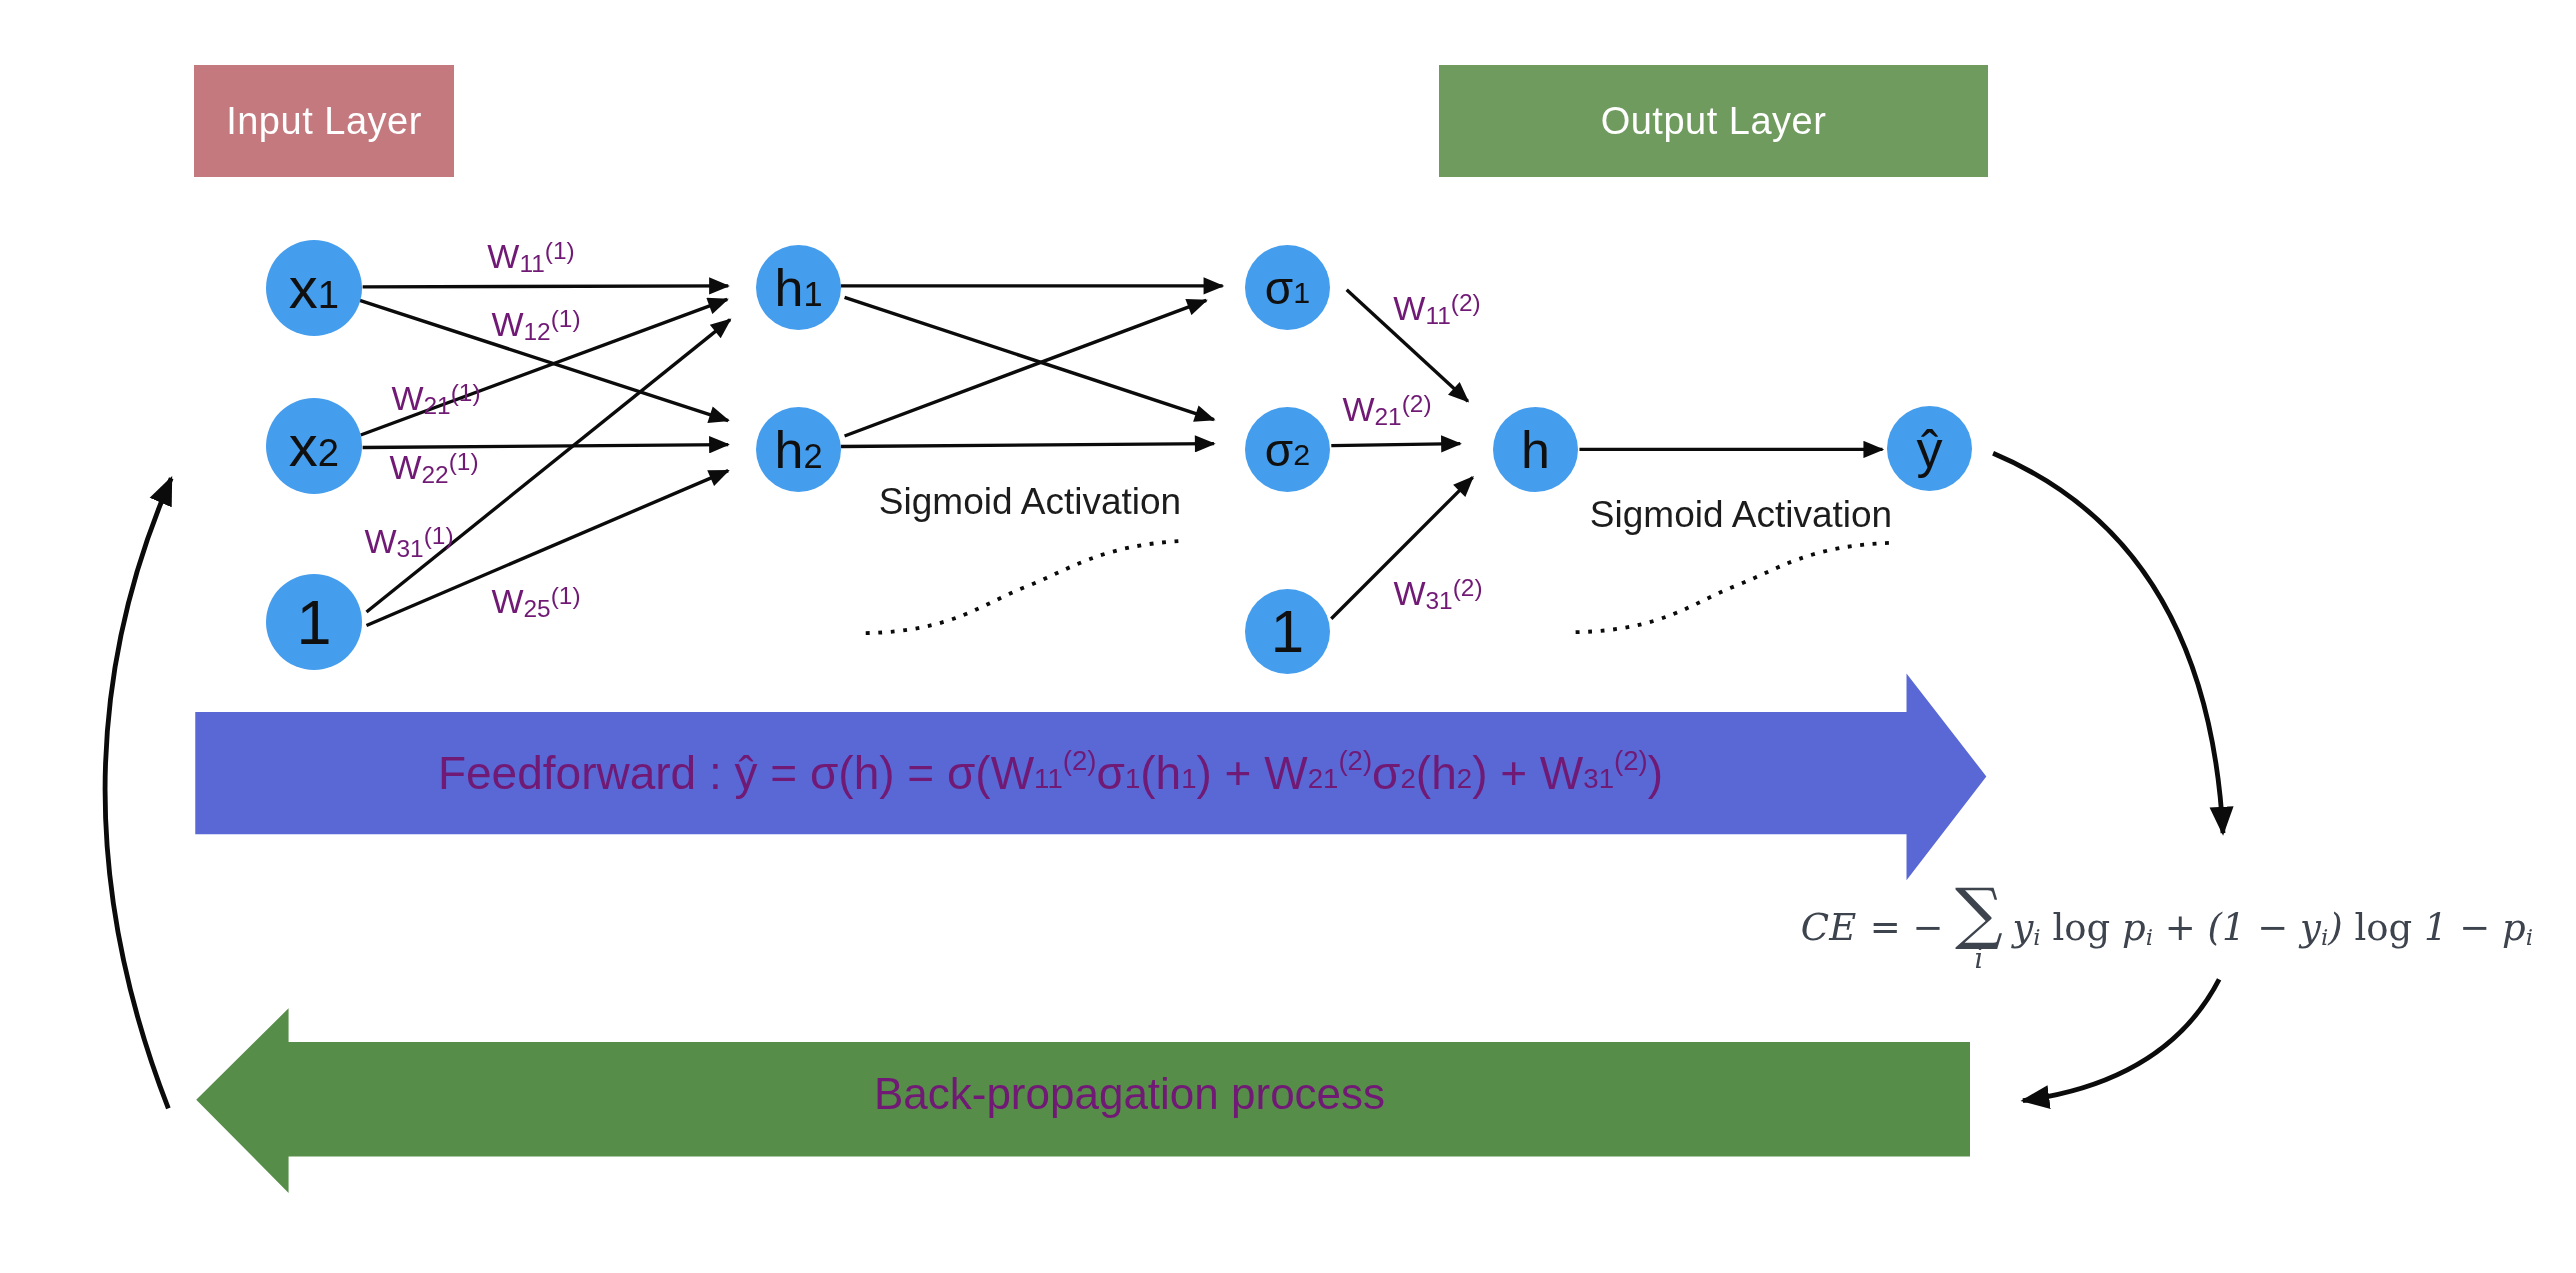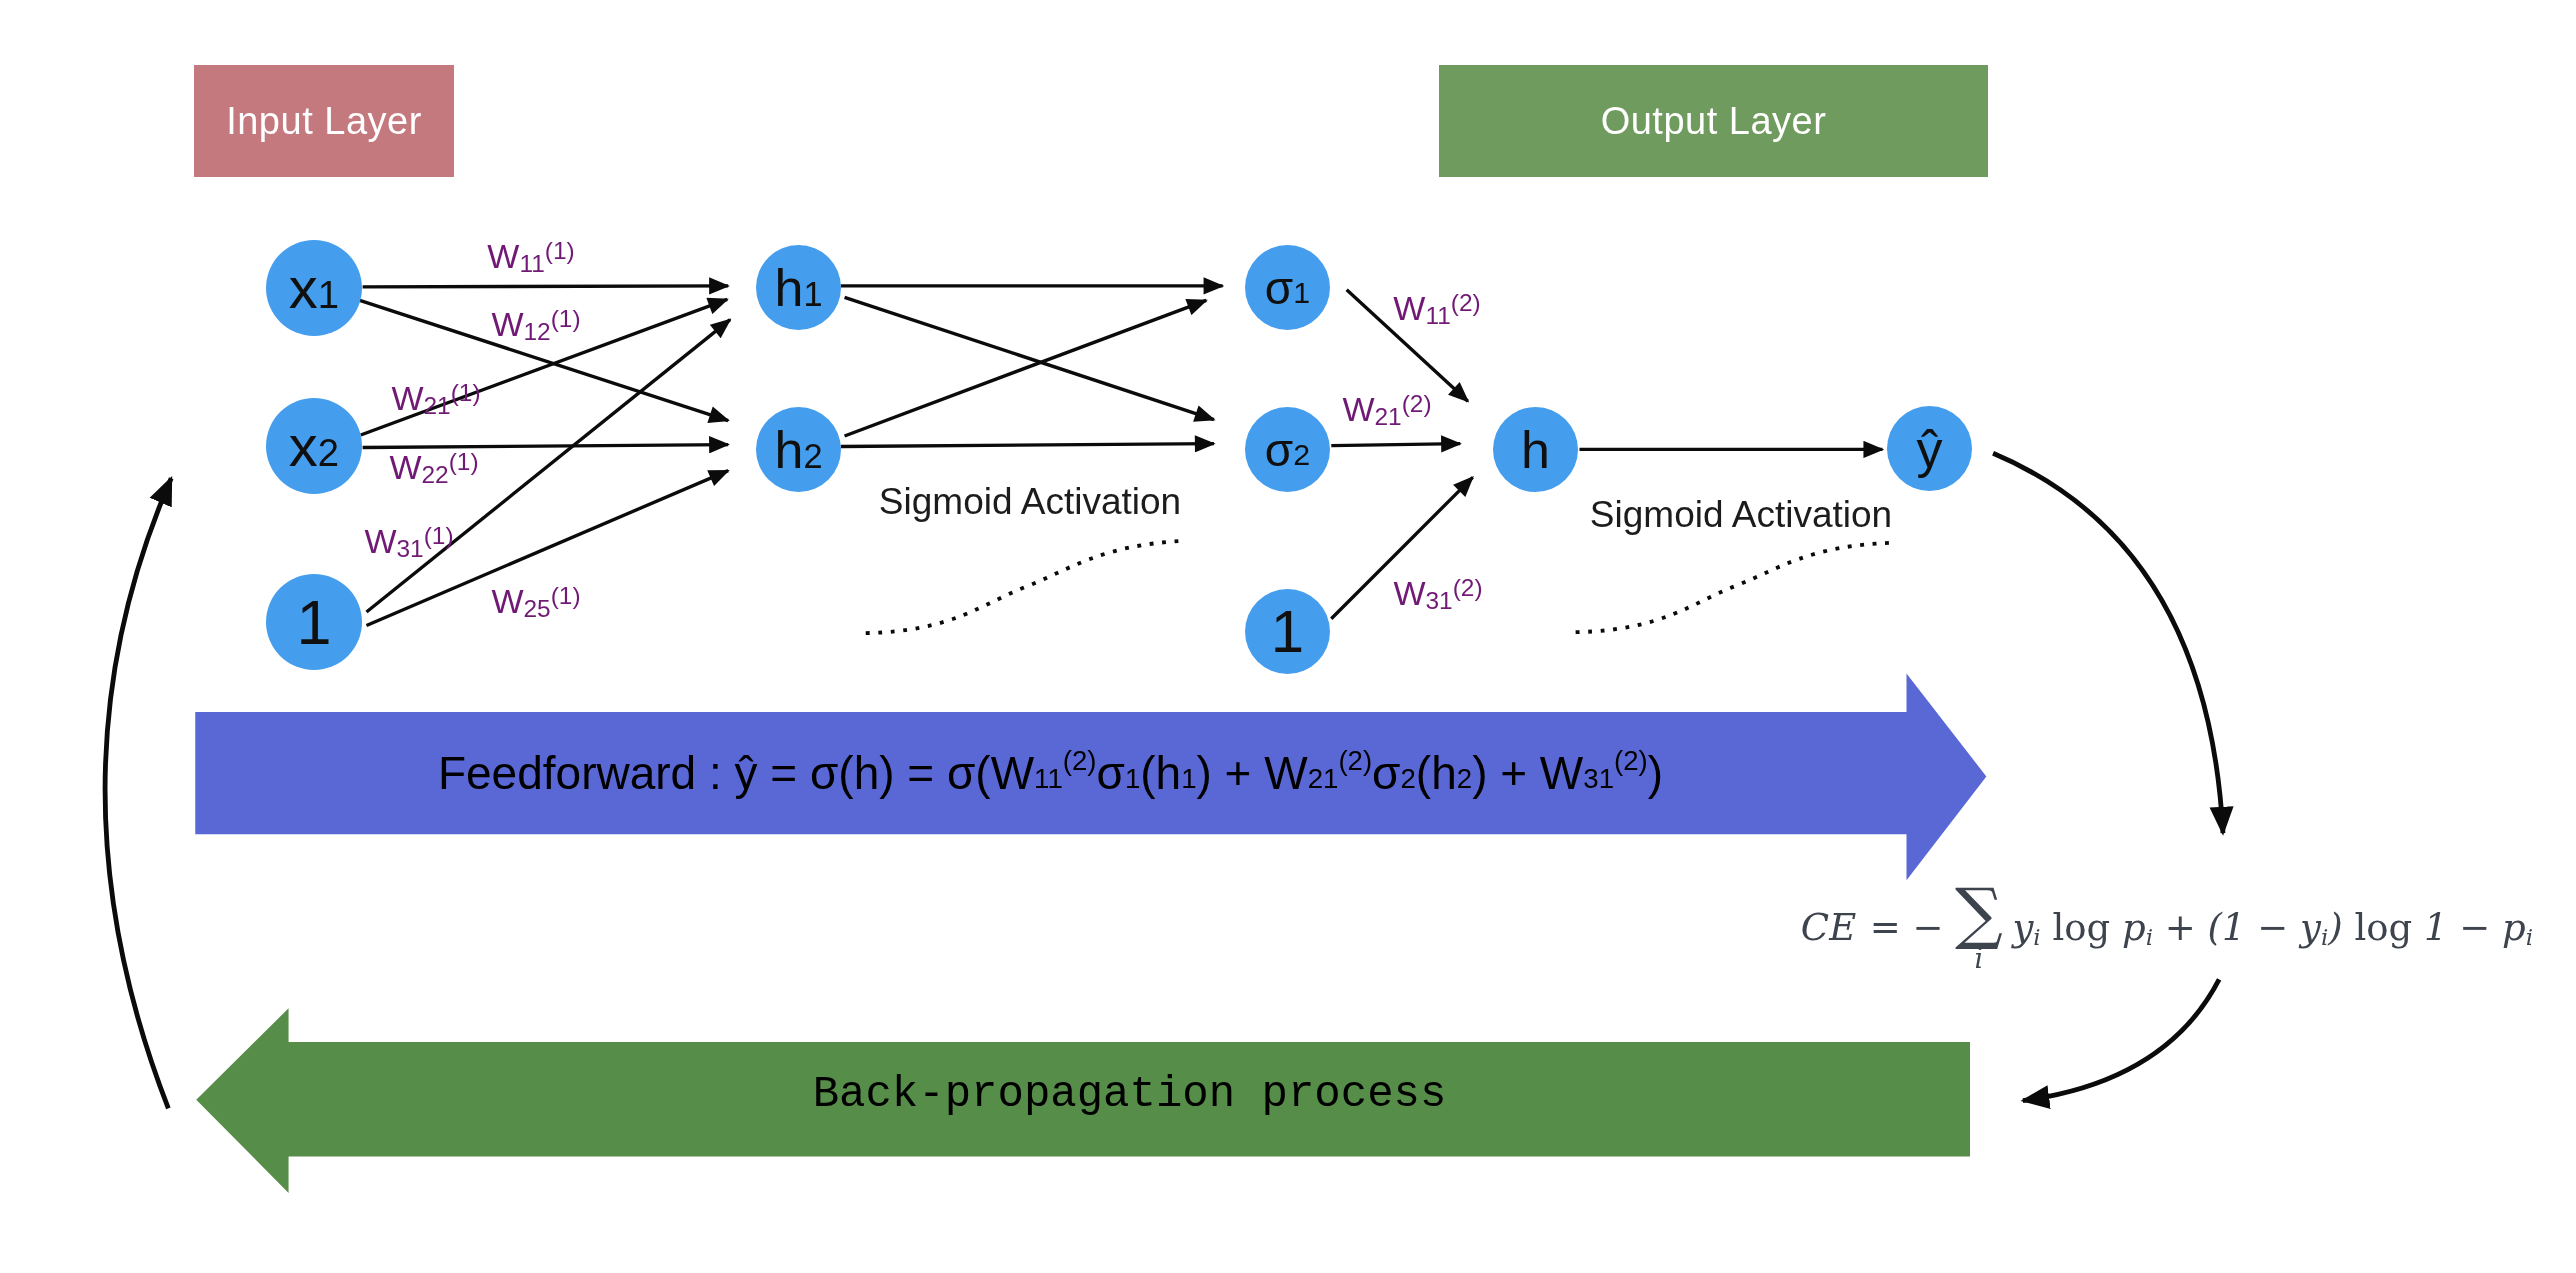--- a/index.html
+++ b/index.html
@@ -20,24 +20,24 @@
   .wlabel{
     position:absolute;transform:translate(-50%,-50%);color:#701a75;font-size:34px;white-space:nowrap;line-height:1;
   }
   .wlabel sub{font-size:.72em;position:relative;top:.18em;vertical-align:baseline;}
   .wlabel sup{font-size:.72em;position:relative;top:-.38em;vertical-align:baseline;}
   .actlabel{
     position:absolute;transform:translate(-50%,-50%);color:#1c1c1c;font-size:37px;white-space:nowrap;
   }
   .bigarrow-label{
     position:absolute;display:flex;align-items:center;justify-content:center;
-    color:#000000;white-space:nowrap;
+    color:#701a75;white-space:nowrap;
   }
   .ff-label{left:195px;top:712px;width:1711px;height:122px;font-size:46px;}
-  .bp-label{left:289px;top:1042px;width:1681px;height:104px;font-size:44px;font-family:Liberation Mono, monospace;}
+  .bp-label{left:289px;top:1042px;width:1681px;height:104px;font-size:44px;}
   .bigarrow-label sub{font-size:.6em;position:relative;top:.2em;vertical-align:baseline;}
   .bigarrow-label sup{font-size:.6em;position:relative;top:-.45em;vertical-align:baseline;}
   .loss{
     position:absolute;left:2167px;top:928px;transform:translate(-50%,-50%);
     display:flex;align-items:center;white-space:nowrap;
     font-family:"DejaVu Serif",serif;font-style:italic;color:#3E444E;font-size:37px;
   }
   .loss .up{font-style:normal;}
   .loss .rel{font-style:normal;margin:0 9.6px 0 13.5px;}
   .loss .sigma-stack{display:inline-flex;flex-direction:column;align-items:center;margin:0 9.6px 0 1.9px;}

